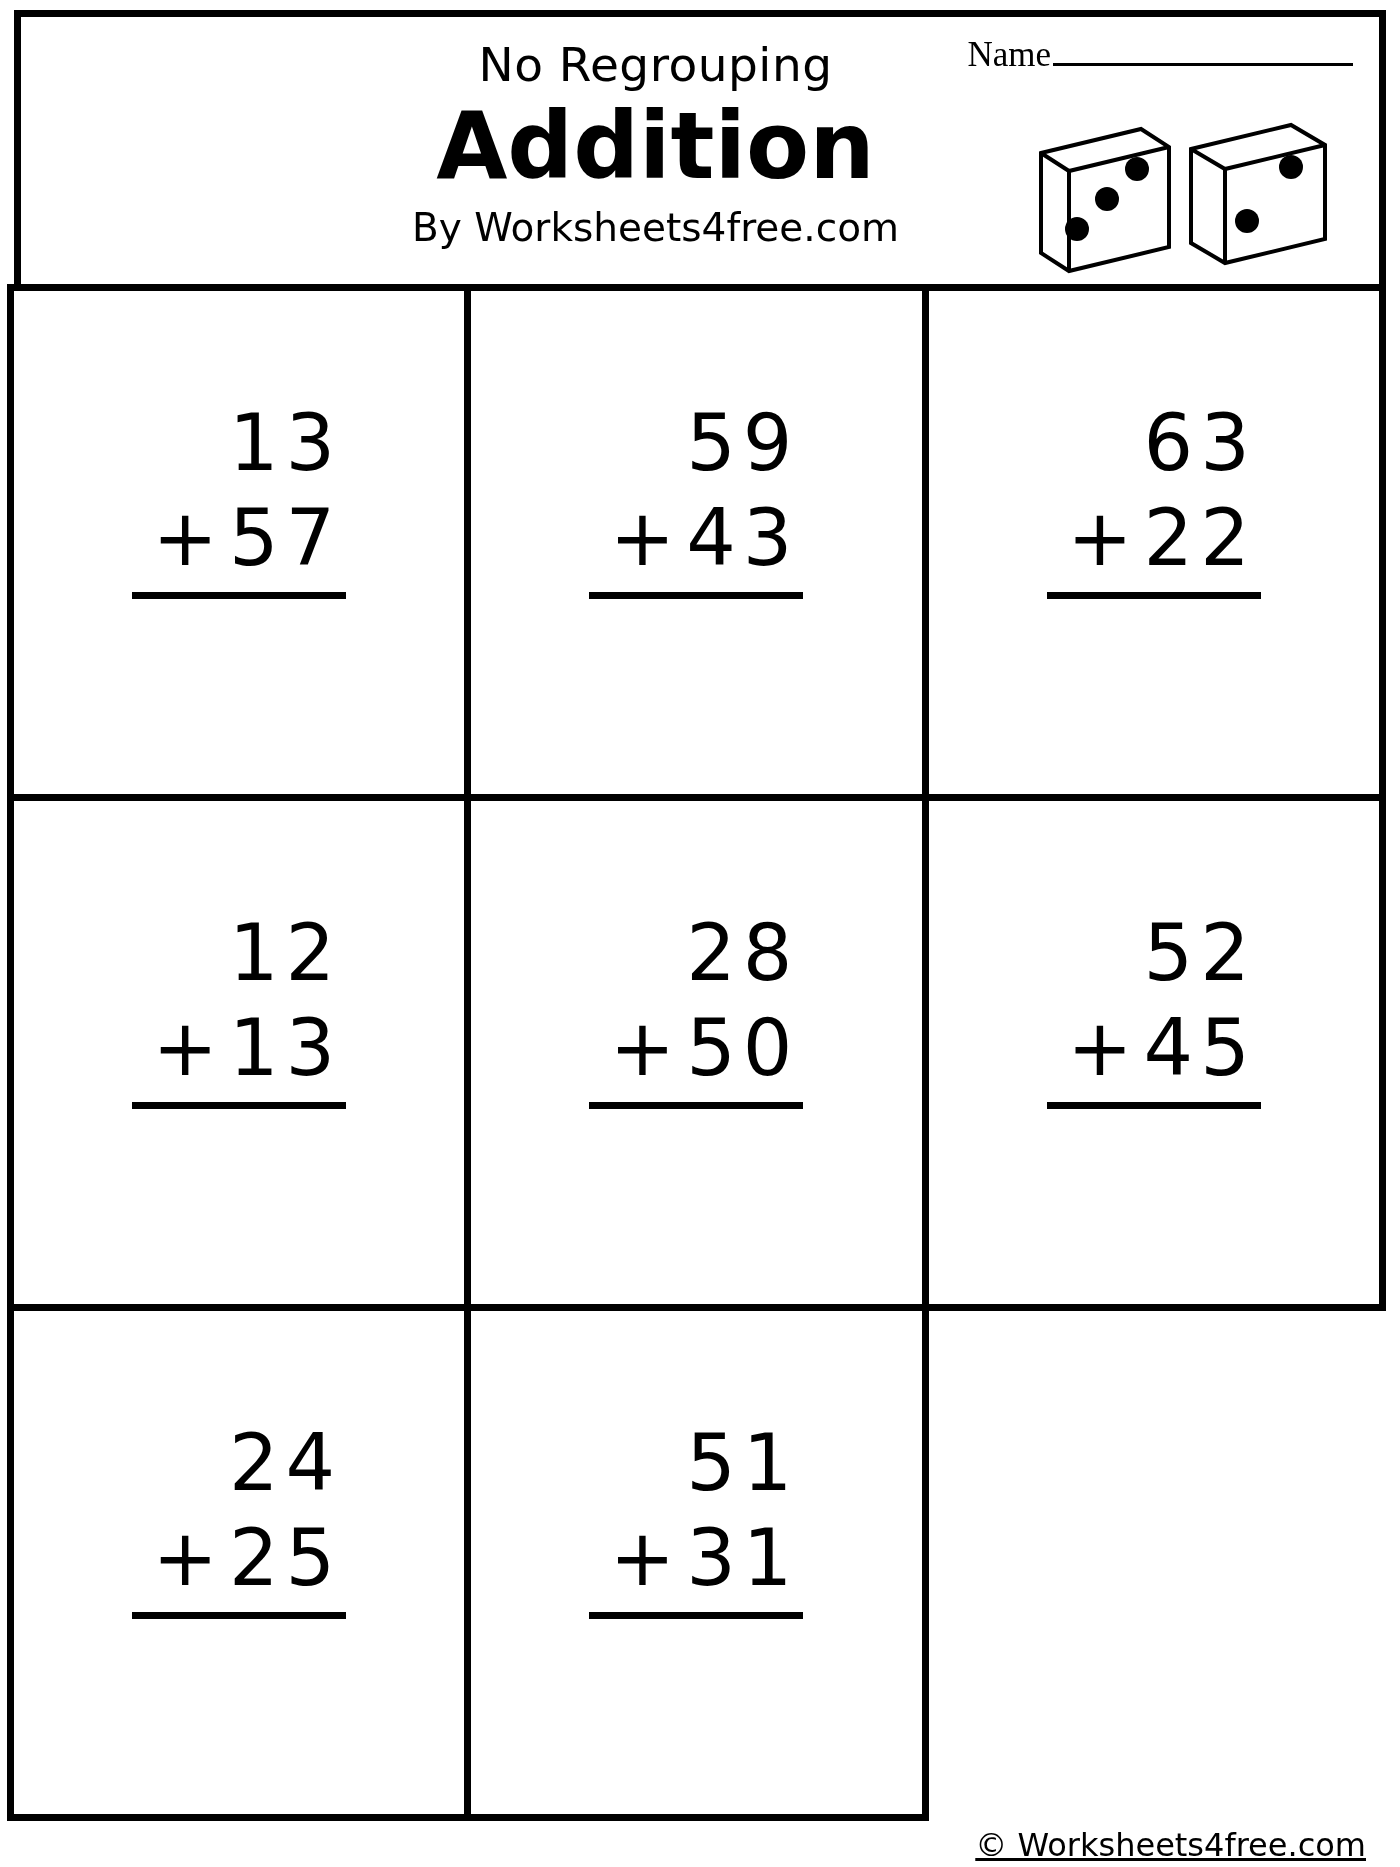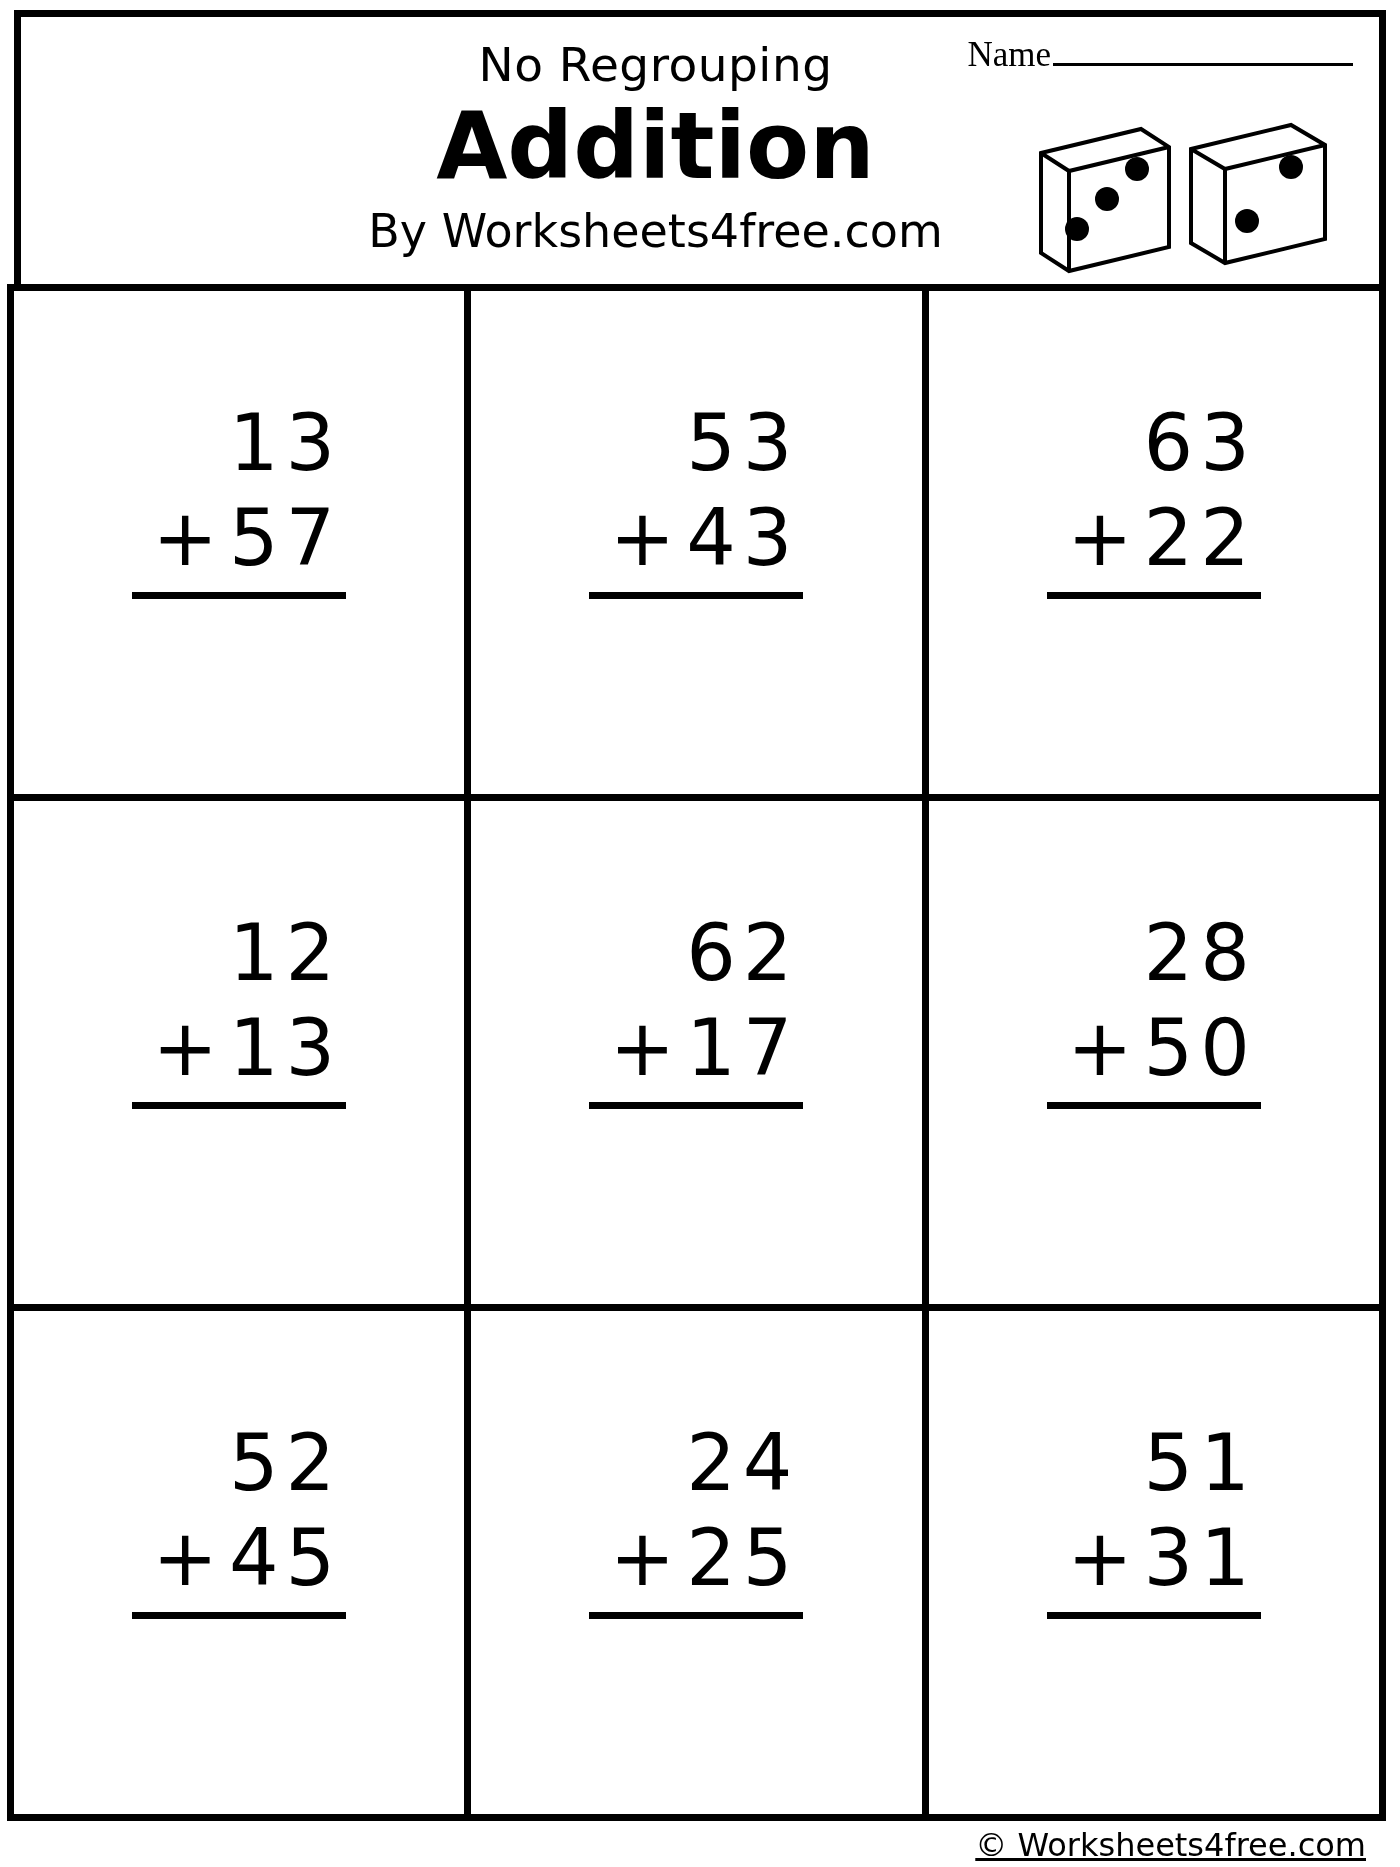--- a/index.html
+++ b/index.html
@@ -68,21 +68,21 @@
     font-family: "DejaVu Sans", sans-serif;
     font-size: 92px;
     font-weight: 700;
     line-height: 1.15;
     letter-spacing: 0px;
     margin-top: 6px;
     text-align: center;
   }
   .title-by {
     font-family: "DejaVu Sans", sans-serif;
-    font-size: 46px;
+    font-size: 39px;
     line-height: 1.0;
     margin-top: 8px;
   }
 
   .dice {
     position: absolute;
     right: 40px;
     bottom: 10px;
     width: 310px;
     height: 160px;
@@ -185,45 +185,39 @@
 
     <div class="cell">
       <div class="problem">
         <span class="top">13</span>
         <span class="bottom"><span class="plus">+</span><span>57</span></span>
       </div>
     </div>
 
     <div class="cell">
       <div class="problem">
-        <span class="top">53</span>
+        <span class="top">59</span>
         <span class="bottom"><span class="plus">+</span><span>43</span></span>
       </div>
     </div>
 
     <div class="cell">
       <div class="problem">
         <span class="top">63</span>
         <span class="bottom"><span class="plus">+</span><span>22</span></span>
       </div>
     </div>
 
     <div class="cell">
       <div class="problem">
         <span class="top">12</span>
         <span class="bottom"><span class="plus">+</span><span>13</span></span>
       </div>
     </div>
 
-    <div class="cell">
-      <div class="problem">
-        <span class="top">62</span>
-        <span class="bottom"><span class="plus">+</span><span>17</span></span>
-      </div>
-    </div>
 
     <div class="cell">
       <div class="problem">
         <span class="top">28</span>
         <span class="bottom"><span class="plus">+</span><span>50</span></span>
       </div>
     </div>
 
     <div class="cell">
       <div class="problem">

